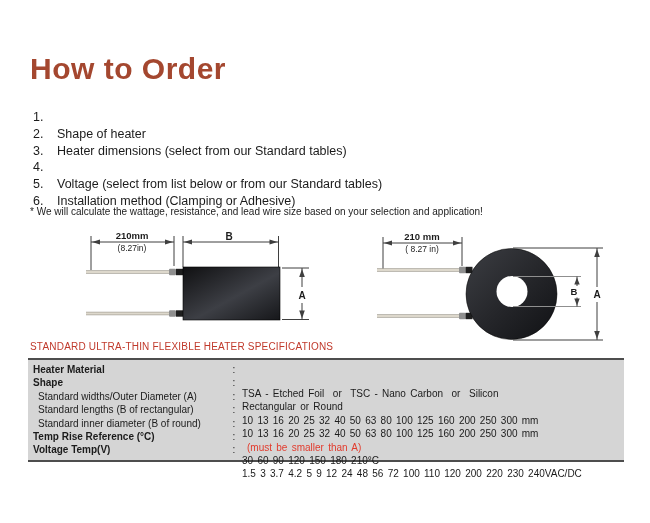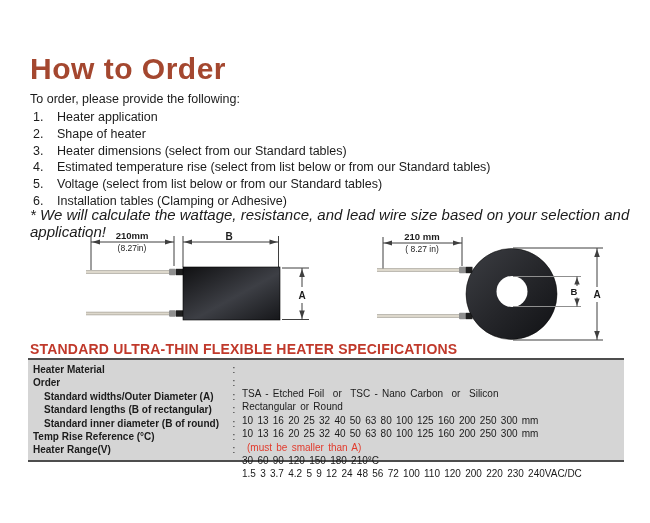--- a/index.html
+++ b/index.html
@@ -5,73 +5,70 @@
   html,body{margin:0;padding:0;background:#fff;}
   .page{position:relative;width:650px;height:523px;background:#fff;overflow:hidden;
         font-family:"Liberation Sans","DejaVu Sans",sans-serif;color:#1b1b1b;}
   .abs{position:absolute;}
   h1.title{left:30px;top:52px;margin:0;font-size:30px;font-weight:bold;
            letter-spacing:.5px;color:var(--accent-title,#a4472f);}
   .intro{left:30px;top:92px;margin:0;font-size:12.5px;}
   .steps{left:30px;top:109px;width:560px;}
   .step{display:flex;height:16.8px;line-height:16.8px;font-size:12.5px;}
   .step .num{width:27px;padding-left:3px;box-sizing:border-box;}
-  .note{left:30px;top:206px;margin:0;font-size:15px;font-style:italic;}
+  .note{left:30px;top:206px;margin:0;font-size:10px;}
   .diagrams{left:0;top:226px;}
-  h2.spec-head{left:30px;top:341px;margin:0;font-size:14px;font-weight:bold;
+  h2.spec-head{left:30px;top:341px;margin:0;font-size:10px;font-weight:normal;
                letter-spacing:.2px;color:var(--accent-heading,#c0392b);}
   .spec-table{left:28px;top:358px;width:596px;background:var(--table-bg,#d5d5d5);
               border-top:2px solid #4d4d4d;border-bottom:2px solid #4d4d4d;
               padding:3px 0 3px 0;box-sizing:border-box;}
   .trow{display:flex;height:13.4px;line-height:13.4px;font-size:10px;}
   .trow .lbl{width:198px;padding-left:5px;box-sizing:border-box;font-weight:bold;white-space:nowrap;}
-  .trow.indent .lbl{padding-left:16px;font-weight:bold;}
+  .trow.indent .lbl{padding-left:10px;font-weight:normal;}
   .trow .colon{width:16px;text-align:center;}
   .trow .val{white-space:pre;word-spacing:1.5px;margin-top:24px;}
   .trow .val.warn{color:var(--accent-warn,#e23b2d);margin-left:5px;}
   svg text{font-family:"Liberation Sans","DejaVu Sans",sans-serif;fill:#1c1c1c;}
   svg .dimtxt{font-size:9.5px;font-weight:bold;}
   svg .dimsub{font-size:8.5px;}
   svg .dimletter{font-size:10px;font-weight:bold;}
   svg .dline{stroke:#3f3f3f;stroke-width:1;fill:none;}
   svg .arrow{fill:#3f3f3f;stroke:none;}
 </style>
 </head>
 <body>
 
 <div class="page">
 
   <h1 class="abs title">How to Order</h1>
 
-  <p class="abs intro">To order, please provide the following:</p>
 
   <div class="abs steps">
     <div class="step">
       <span class="num">1.</span>
-      <span class="txt">Heater application</span>
     </div>
     <div class="step">
       <span class="num">2.</span>
       <span class="txt">Shape of heater</span>
     </div>
     <div class="step">
       <span class="num">3.</span>
       <span class="txt">Heater dimensions (select from our Standard tables)</span>
     </div>
     <div class="step">
       <span class="num">4.</span>
-      <span class="txt">Estimated temperature rise (select from list below or from our Standard tables)</span>
     </div>
     <div class="step">
       <span class="num">5.</span>
       <span class="txt">Voltage (select from list below or from our Standard tables)</span>
     </div>
     <div class="step">
       <span class="num">6.</span>
-      <span class="txt">Installation tables (Clamping or Adhesive)</span>
+      <span class="txt">Installation method (Clamping or Adhesive)</span>
     </div>
   </div>
 
   <p class="abs note">* We will calculate the wattage, resistance, and lead wire size based on your selection and application!</p>
 
   <svg class="abs diagrams" width="650" height="120" viewBox="0 0 650 120">
     <defs>
       <linearGradient id="gRect" x1="0" y1="0" x2="1" y2="1">
         <stop offset="0" stop-color="#101012"></stop>
         <stop offset="0.55" stop-color="#3d3f45"></stop>
@@ -163,21 +160,21 @@
 
   <h2 class="abs spec-head">STANDARD ULTRA-THIN FLEXIBLE HEATER SPECIFICATIONS</h2>
 
   <div class="abs spec-table">
     <div class="trow">
       <span class="lbl">Heater Material</span>
       <span class="colon">:</span>
       <span class="val">TSA - Etched Foil  or  TSC - Nano Carbon  or  Silicon</span>
     </div>
     <div class="trow">
-      <span class="lbl">Order</span>
+      <span class="lbl">Shape</span>
       <span class="colon">:</span>
       <span class="val">Rectangular or Round</span>
     </div>
     <div class="trow indent">
       <span class="lbl">Standard widths/Outer Diameter (A)</span>
       <span class="colon">:</span>
       <span class="val">10 13 16 20 25 32 40 50 63 80 100 125 160 200 250 300 mm</span>
     </div>
     <div class="trow indent">
       <span class="lbl">Standard lengths (B of rectangular)</span>
@@ -188,19 +185,19 @@
       <span class="lbl">Standard inner diameter (B of round)</span>
       <span class="colon">:</span>
       <span class="val warn">(must be smaller than A)</span>
     </div>
     <div class="trow">
       <span class="lbl">Temp Rise Reference (°C)</span>
       <span class="colon">:</span>
       <span class="val">30 60 90 120 150 180 210°C</span>
     </div>
     <div class="trow">
-      <span class="lbl">Heater Range(V)</span>
+      <span class="lbl">Voltage Temp(V)</span>
       <span class="colon">:</span>
       <span class="val">1.5 3 3.7 4.2 5 9 12 24 48 56 72 100 110 120 200 220 230 240VAC/DC</span>
     </div>
   </div>
 
 </div>
 
 </body></html>

